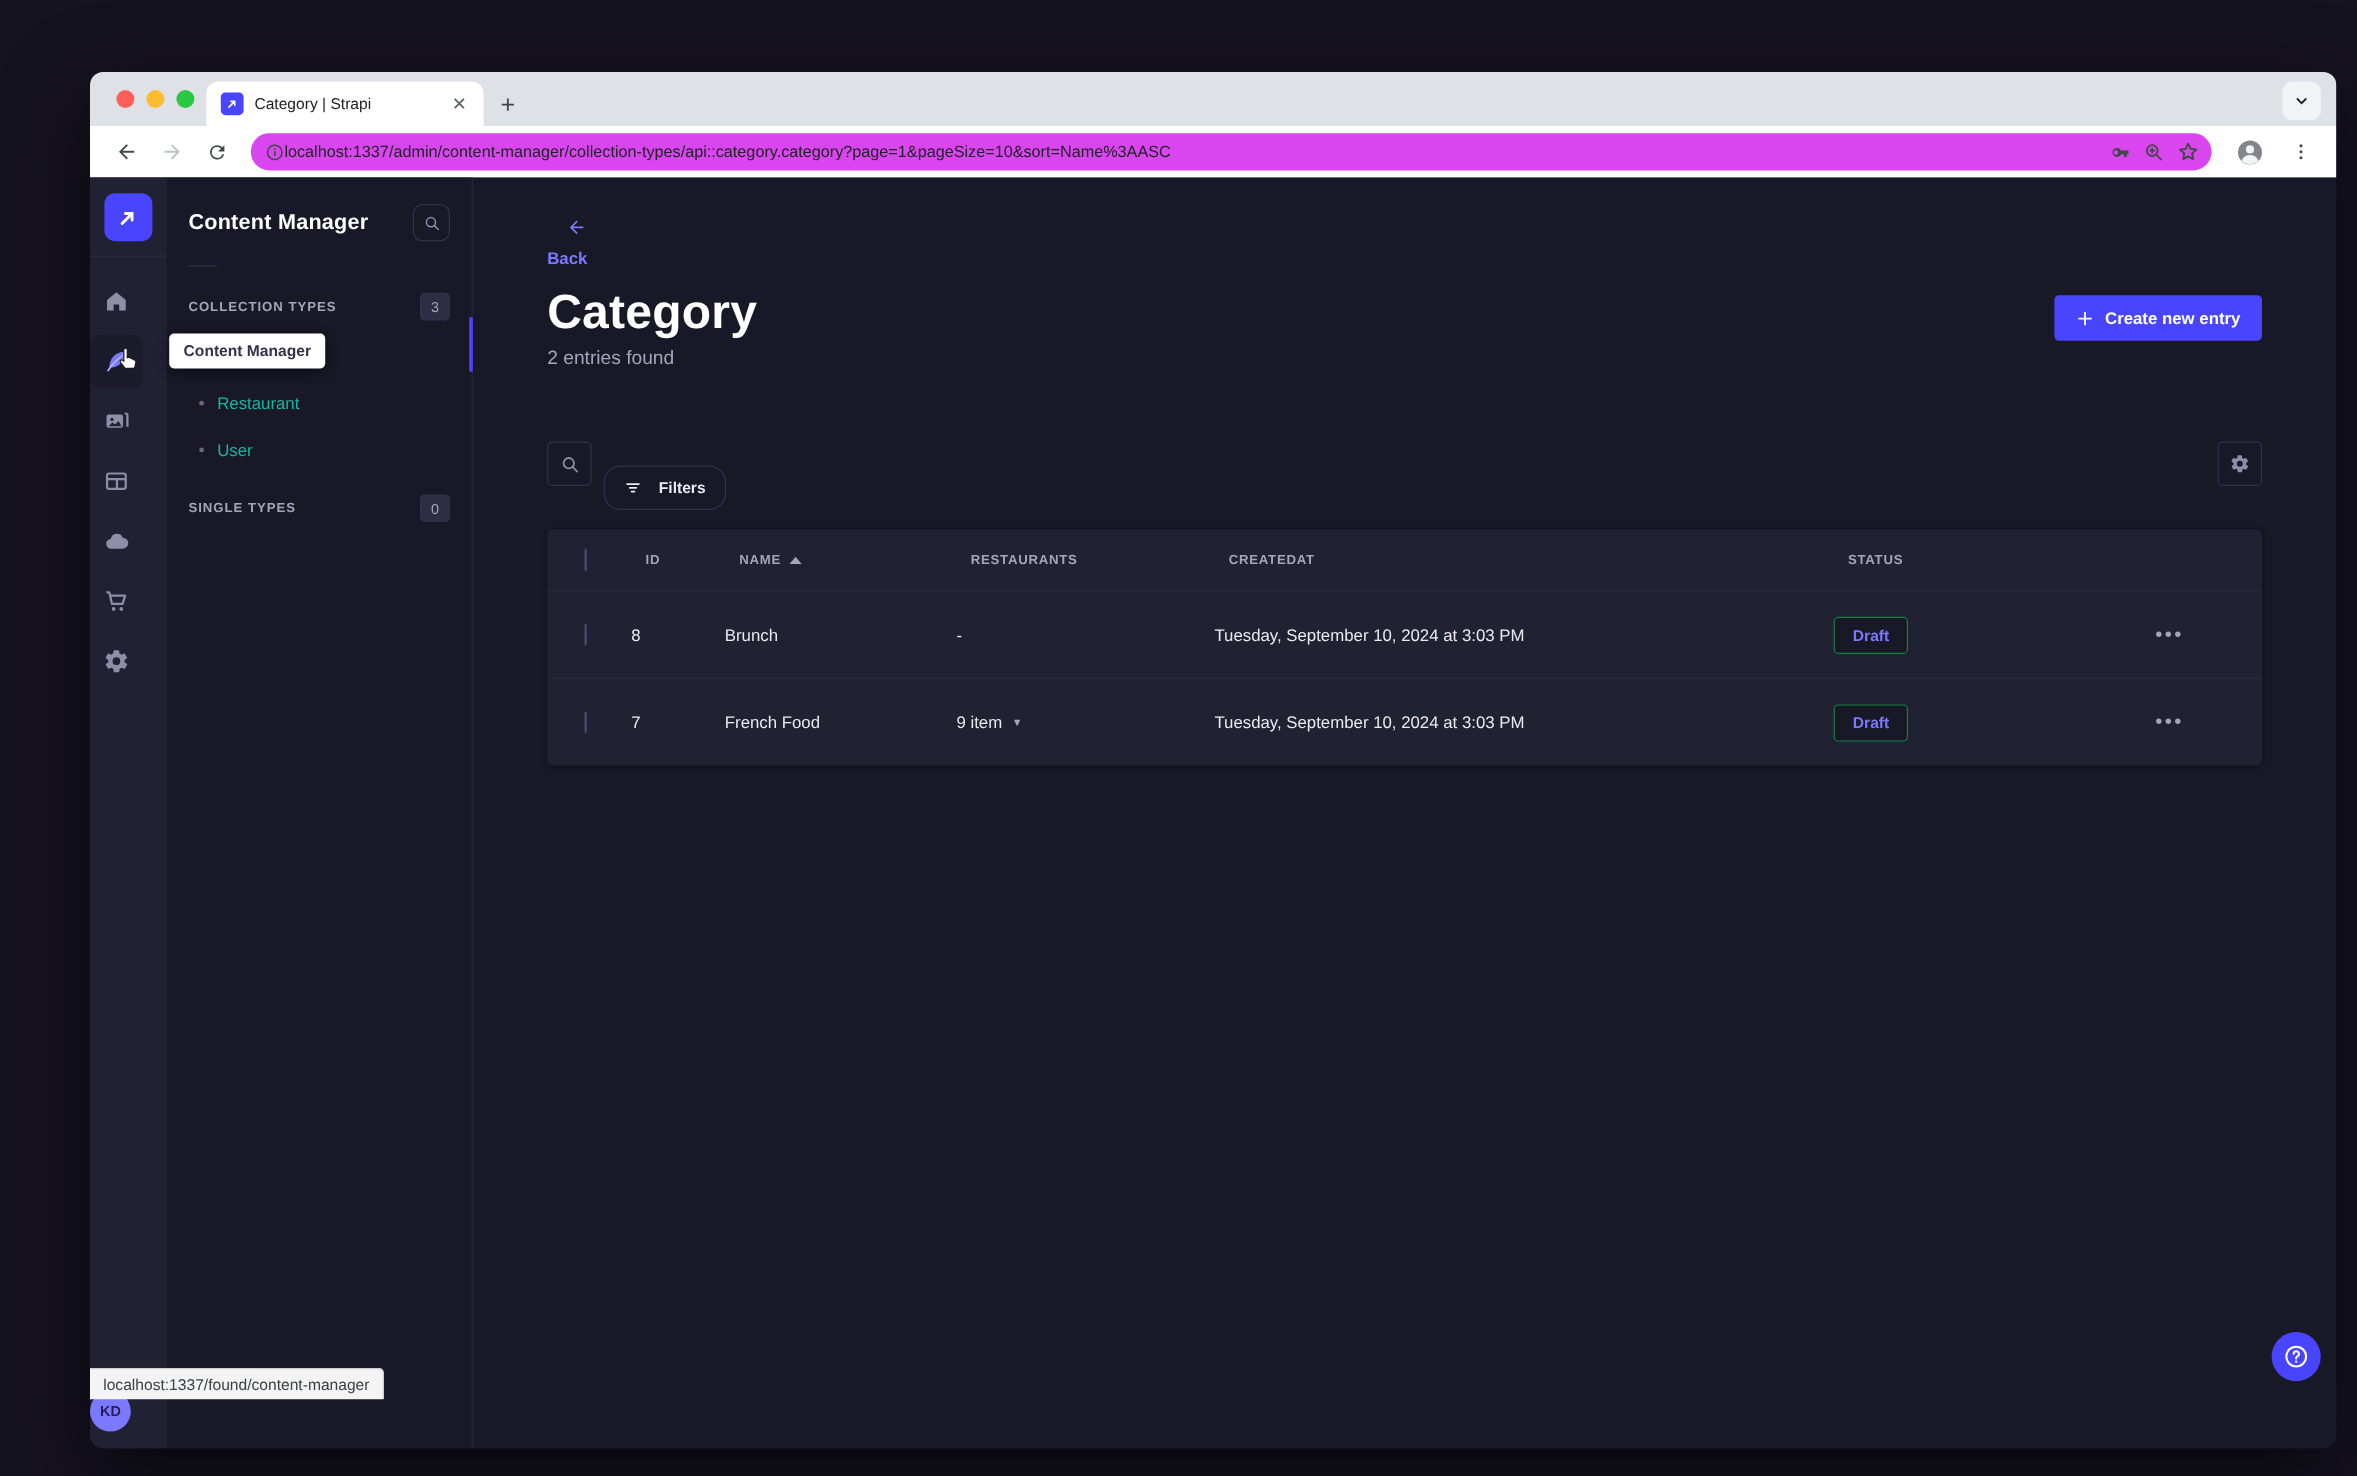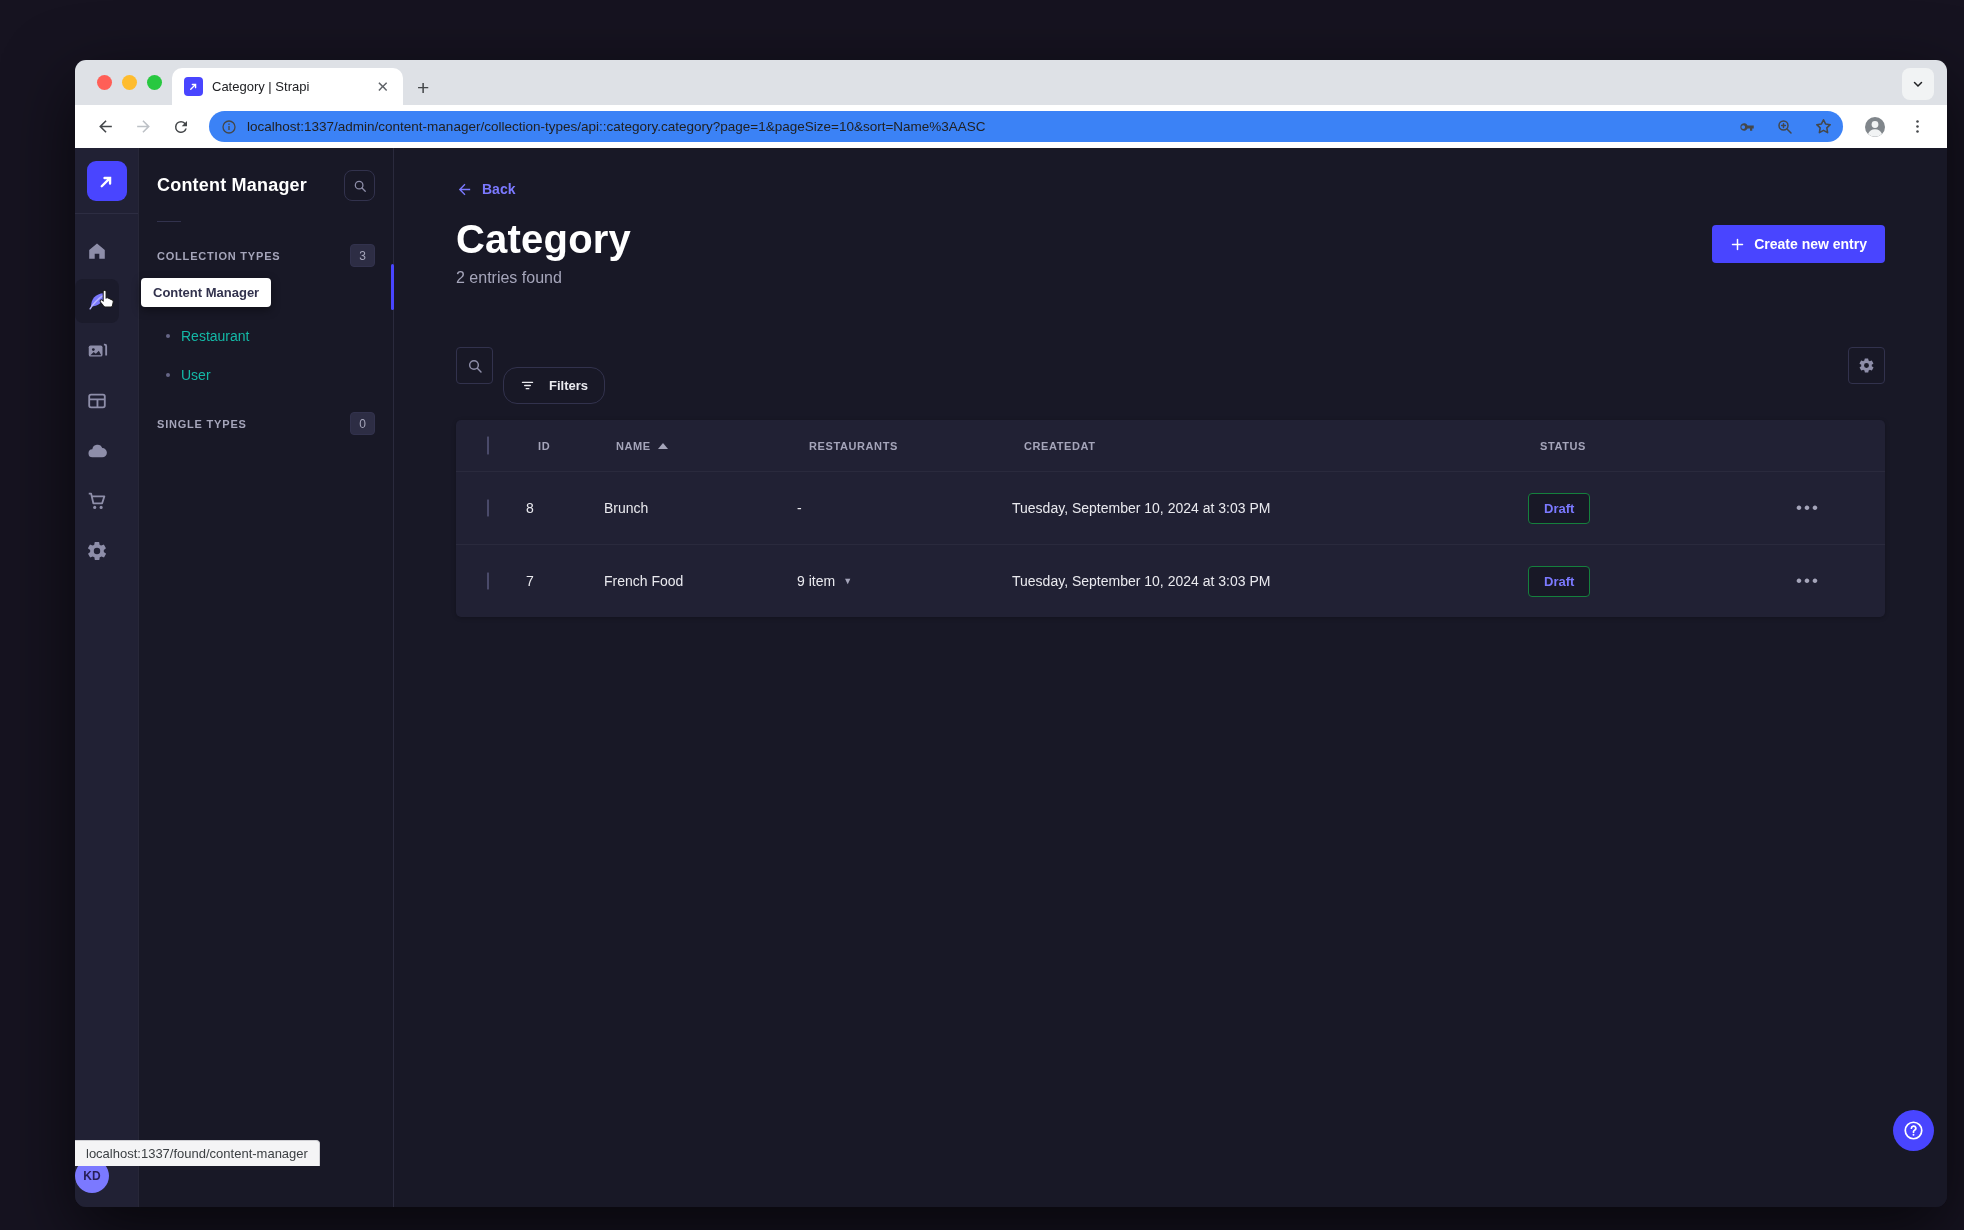--- a/index.html
+++ b/index.html
@@ -22,22 +22,22 @@
   .tab-title { flex:1; font-size:13px; color:#202124; white-space:nowrap; overflow:hidden; }
   .tab-close { font-size:15px; color:#5f6368; padding:0 2px; }
   .newtab { margin:0 0 7px 14px; font-size:21px; color:#44474a; line-height:1; }
   .strip-chevron { position:absolute; right:13px; bottom:5px; width:32px; height:32px; border-radius:8px;
     background:#f1f3f4; display:grid; place-items:center; color:#202124; }
 
   
   .toolbar { height:43px; background:#fff; flex:0 0 auto; display:flex; align-items:center; padding:0 14px; gap:6px; }
   .navbtn { width:32px; height:32px; display:grid; place-items:center; color:#44474a; }
   .navbtn.disabled { color:#bdc1c6; }
-  .urlbar { flex:1; height:31px; margin:0 6px; background:#3b82f6; border-radius:16px;
-    display:flex; align-items:center; gap:10px; padding:0 6px 0 12px; }
+  .urlbar { flex:1; height:31px; margin:0 6px; background:#d946ef; border-radius:16px;
+    display:flex; align-items:center; padding:0 6px 0 12px; }
   .url-text { flex:1; font-size:13.5px; color:#202124; white-space:nowrap; overflow:hidden; }
   .pill-ic { width:28px; height:28px; display:grid; place-items:center; color:#44474a; }
   .tb-right { display:flex; align-items:center; gap:10px; margin-left:4px; }
 
   
   .app { flex:1; display:flex; position:relative; background:#181826; min-height:0; }
 
   .rail { width:64px; background:#212134; border-right:1px solid #272738; display:flex; flex-direction:column; align-items:flex-start; flex:0 0 auto; }
   .logo-wrap { width:100%; display:grid; place-items:center; padding:13px 0 12px; border-bottom:1px solid #2d2d42; margin-bottom:12px; }
   .logo { width:40px; height:40px; border-radius:9px; background:#4945ff; display:grid; place-items:center; }
@@ -61,21 +61,21 @@
   .nav-item .dot { width:4px; height:4px; border-radius:50%; background:#666687; flex:0 0 auto; }
   .nav-item.active { color:#7b79ff; }
   .nav-item.active .dot { background:#7b79ff; }
   .active-bar { position:absolute; right:-1px; top:116px; width:3px; height:46px; background:#4945ff; border-radius:2px; }
 
   .tooltip { position:absolute; left:66px; top:130px; z-index:30; background:#ffffff; color:#32324d;
     font-size:13px; font-weight:bold; padding:7px 12px; border-radius:4px; box-shadow:0 3px 10px rgba(0,0,0,.4); white-space:nowrap; }
   .cursor { position:absolute; left:21px; top:140px; z-index:31; width:23px; height:23px; }
 
   .main { flex:1; padding:33px 62px 0; position:relative; min-width:0; }
-  .back-row { display:inline-flex; align-items:flex-start; gap:9px; color:#7b79ff; font-size:14px; font-weight:bold; }
+  .back-row { display:inline-flex; align-items:flex-end; gap:9px; color:#7b79ff; font-size:14px; font-weight:bold;flex-direction:column; }
   .title-row { display:flex; align-items:flex-start; justify-content:space-between; margin-top:15px; }
   .page-title { font-size:40px; font-weight:bold; color:#fff; letter-spacing:.2px; }
   .subtitle { margin-top:7px; font-size:16px; color:#a5a5ba; }
   .create-btn { display:flex; align-items:center; gap:9px; background:#4945ff; color:#fff; font-size:14px; font-weight:bold;
     padding:11px 18px; border-radius:4px; margin-top:8px; }
 
   .filters-row { display:flex; align-items:center; gap:10px; margin-top:40px; }
   .sq-btn { width:37px; height:37px; border:1px solid #32324d; border-radius:4px; display:grid; place-items:center; color:#8e8ea9; background:transparent; }
   .filters-btn { height:37px; display:flex; align-items:center; gap:14px; padding:0 16px; border:1px solid #32324d; border-radius:14px; color:#eaeaef;
     font-size:13px; font-weight:bold; background:transparent;margin-top:40px; }

